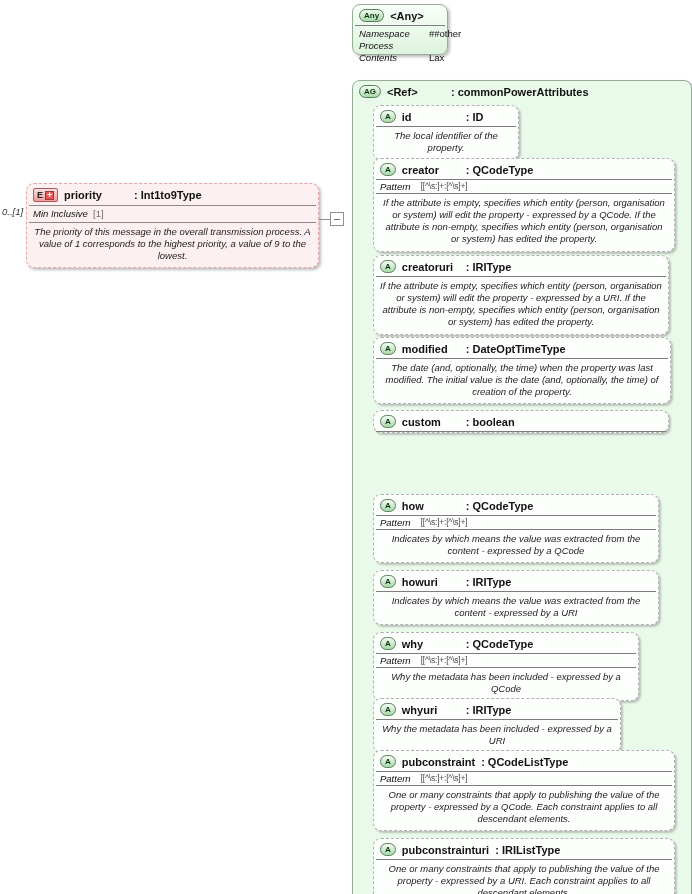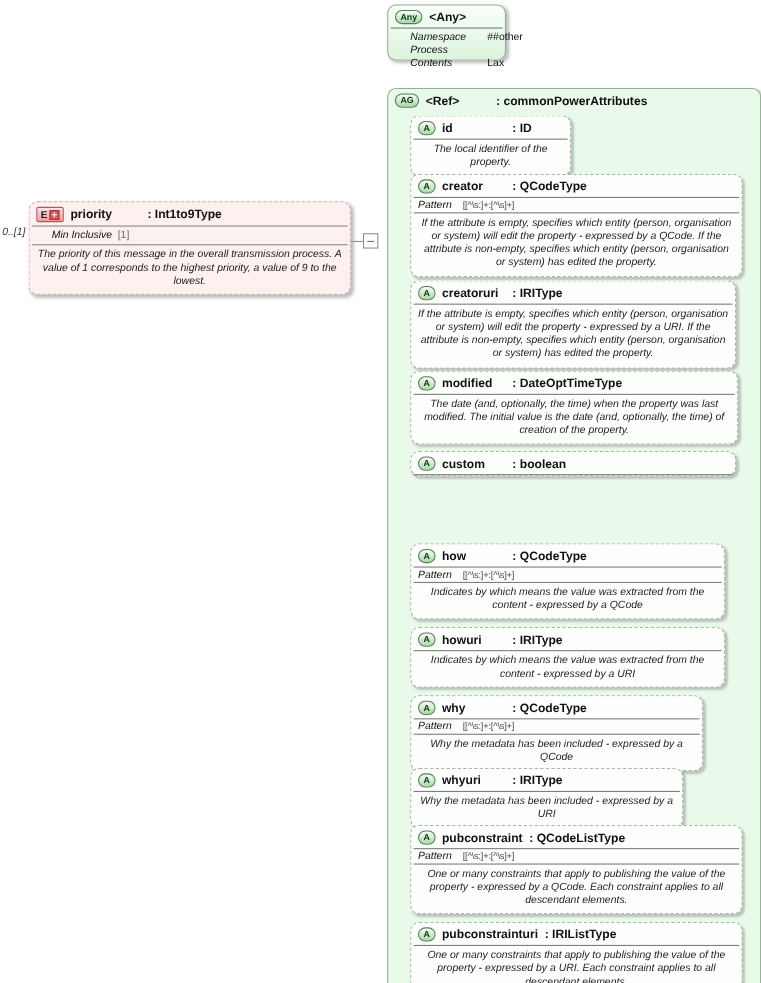--- a/index.html
+++ b/index.html
@@ -28,31 +28,31 @@
     display:inline-block; width:9px; height:9px;
     background:#e25757; border:1px solid #a23535; color:#fff;
     font-size:9px; line-height:7px; text-align:center; font-weight:bold;
   }
 
   
   .gbox {
     position:absolute; border:1px solid #94ad94; border-radius:8px;
     box-shadow:2px 2px 3px rgba(110,110,110,.45);
   }
-  .anybox { left:352px; top:4px; width:108px; height:51px;
+  .anybox { left:352px; top:4px; width:96px; height:51px;
     background:linear-gradient(180deg,#f9fff9,#ddf3dd); }
   .agbox  { left:352px; top:80px; width:340px; height:824px; background:#eafaea; }
 
   .hdr { display:flex; align-items:center; gap:6px; padding:4px 6px 3px 6px; white-space:nowrap; }
   .hname { font-size:11px; font-weight:bold; min-width:58px; }
   .hname.wide { min-width:64px; }
   .htype { font-size:11px; font-weight:bold; }
   .sep { border-top:1px solid #7d7d7d; margin:0 2px; }
 
-  .facet-row { display:flex; padding:0 20px; align-items:flex-end; }
+  .facet-row { display:flex; padding:0 6px; align-items:flex-end; }
   .facet-label { font-size:9.5px; font-style:italic; min-width:70px; line-height:12px; }
   .facet-value { font-size:9.5px; font-weight:normal; line-height:12px; }
   .facet-value.dim { font-weight:normal; color:#6b6b6b; }
 
   .doc {
     padding:3px 6px 5px 6px;
     font-size:9.5px; font-style:italic; line-height:1.28; color:#1c1c1c;text-align:center;
   }
 
   

